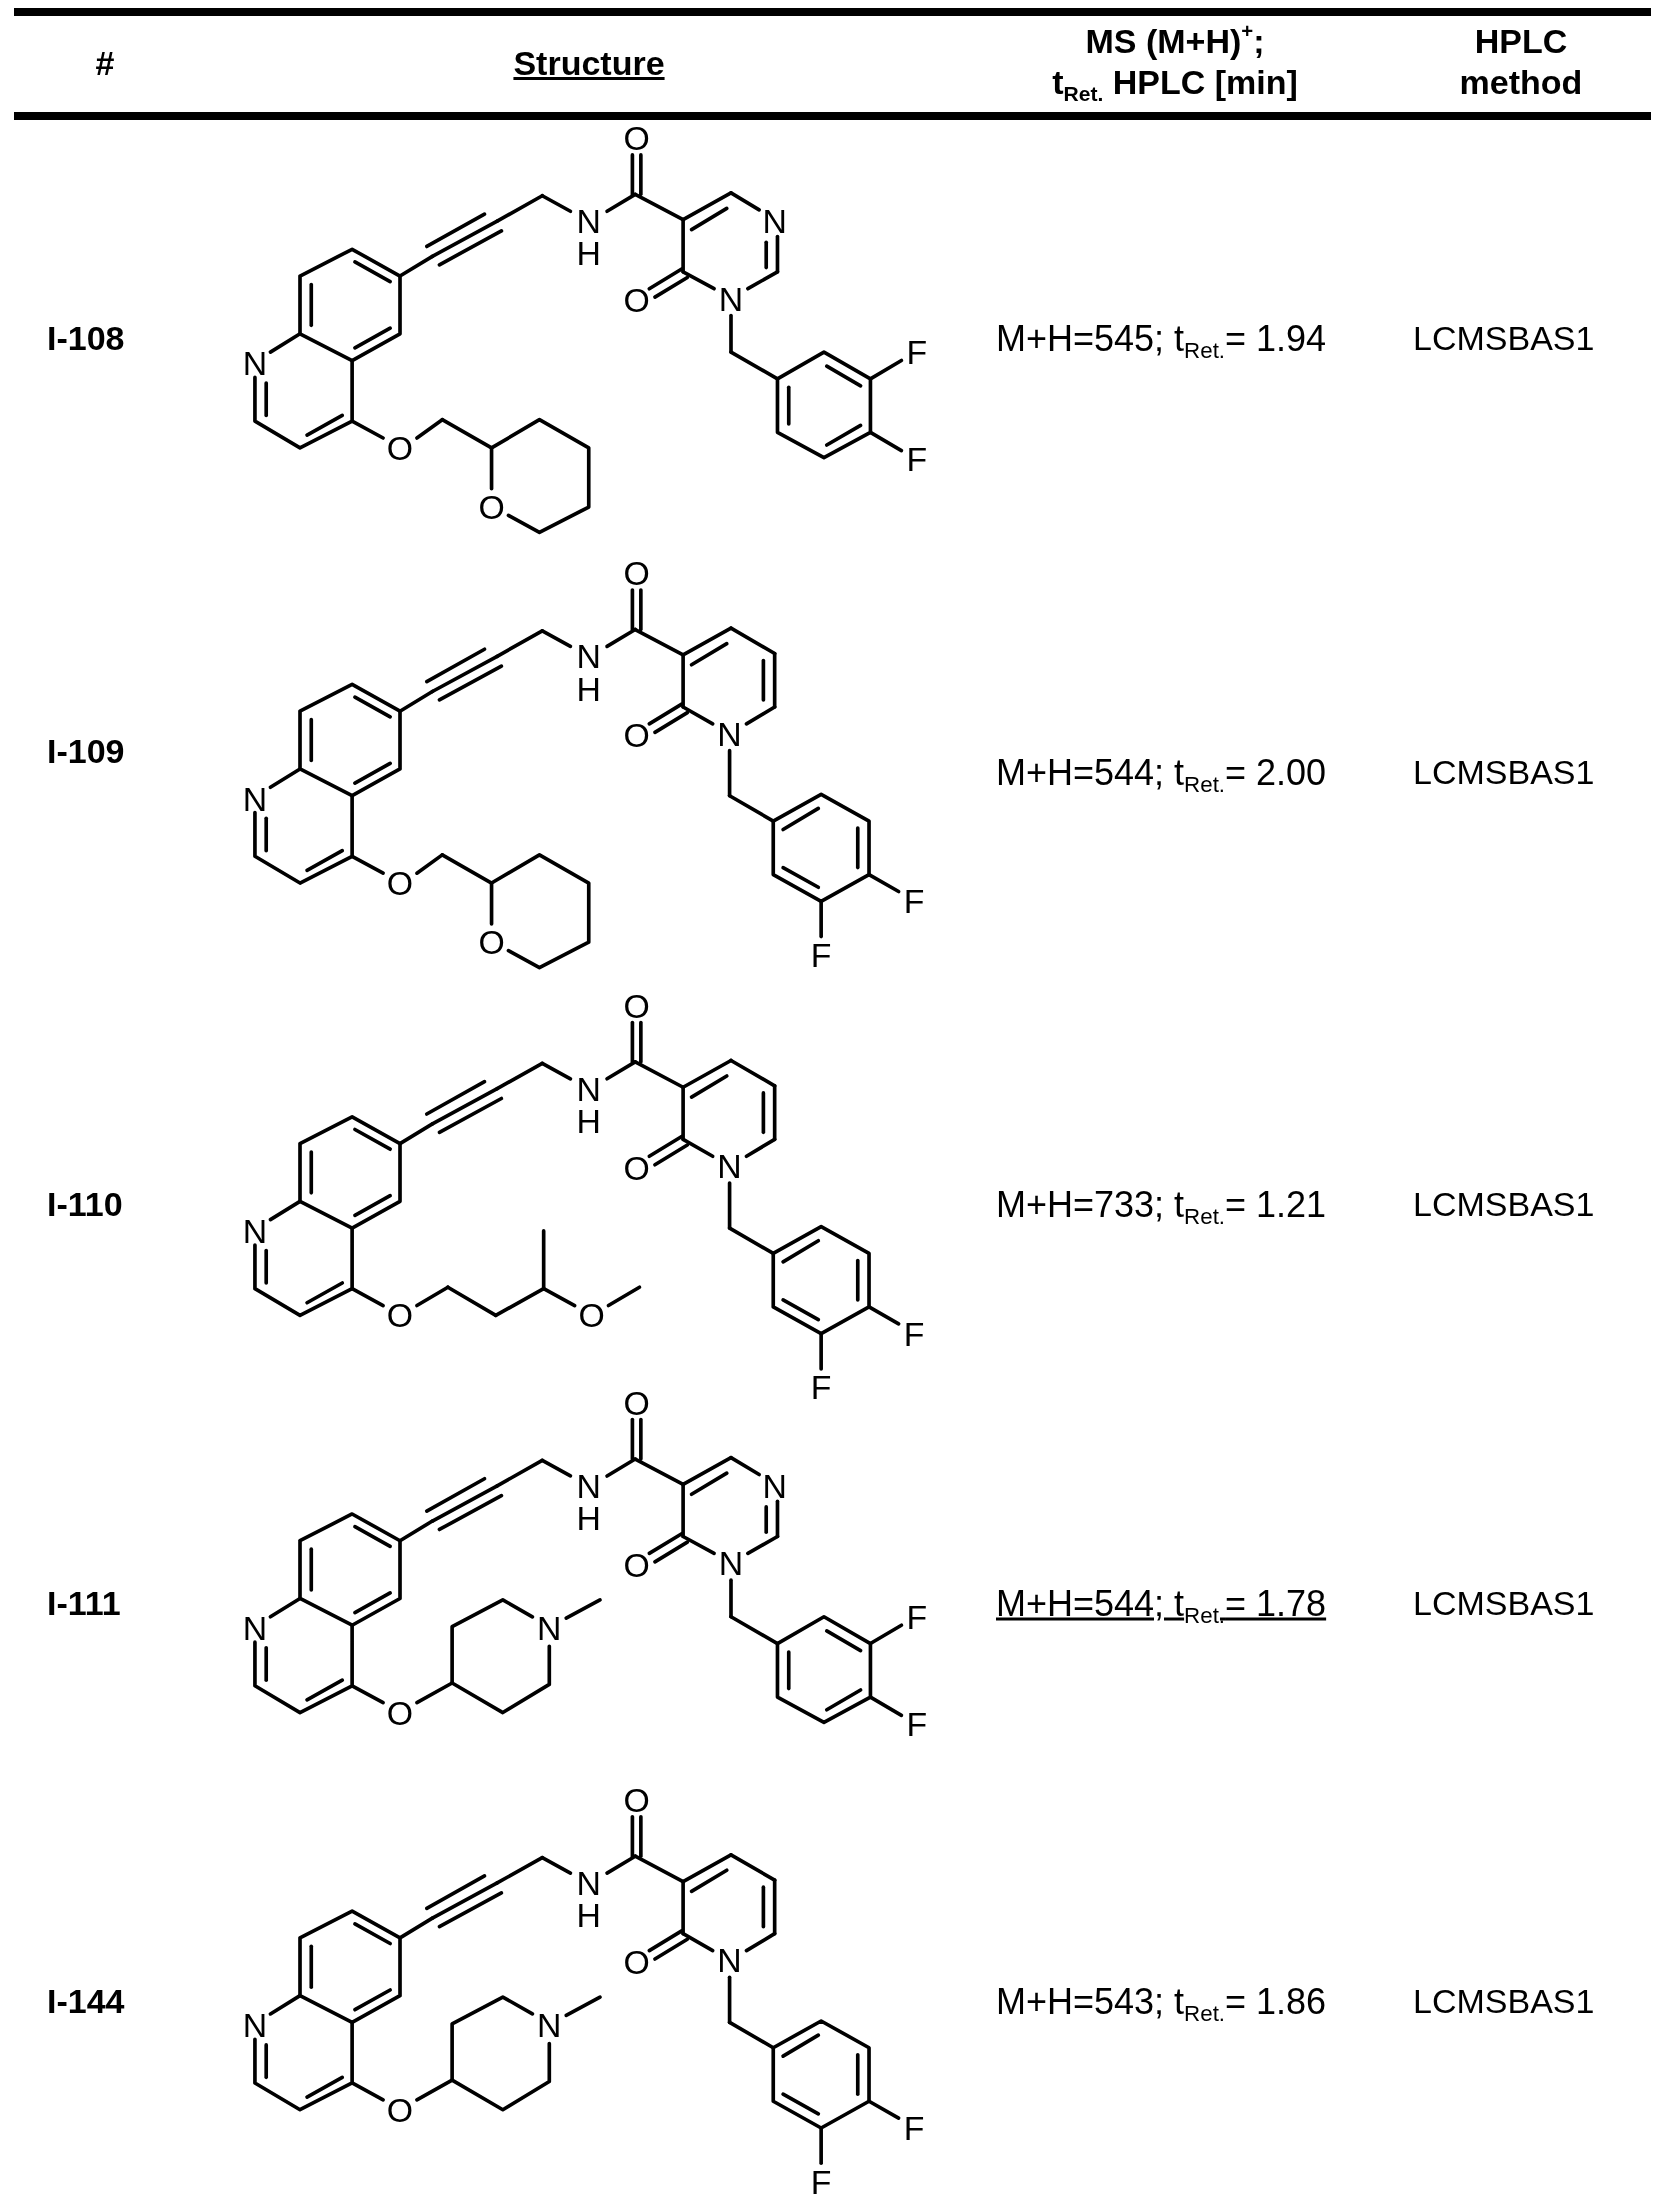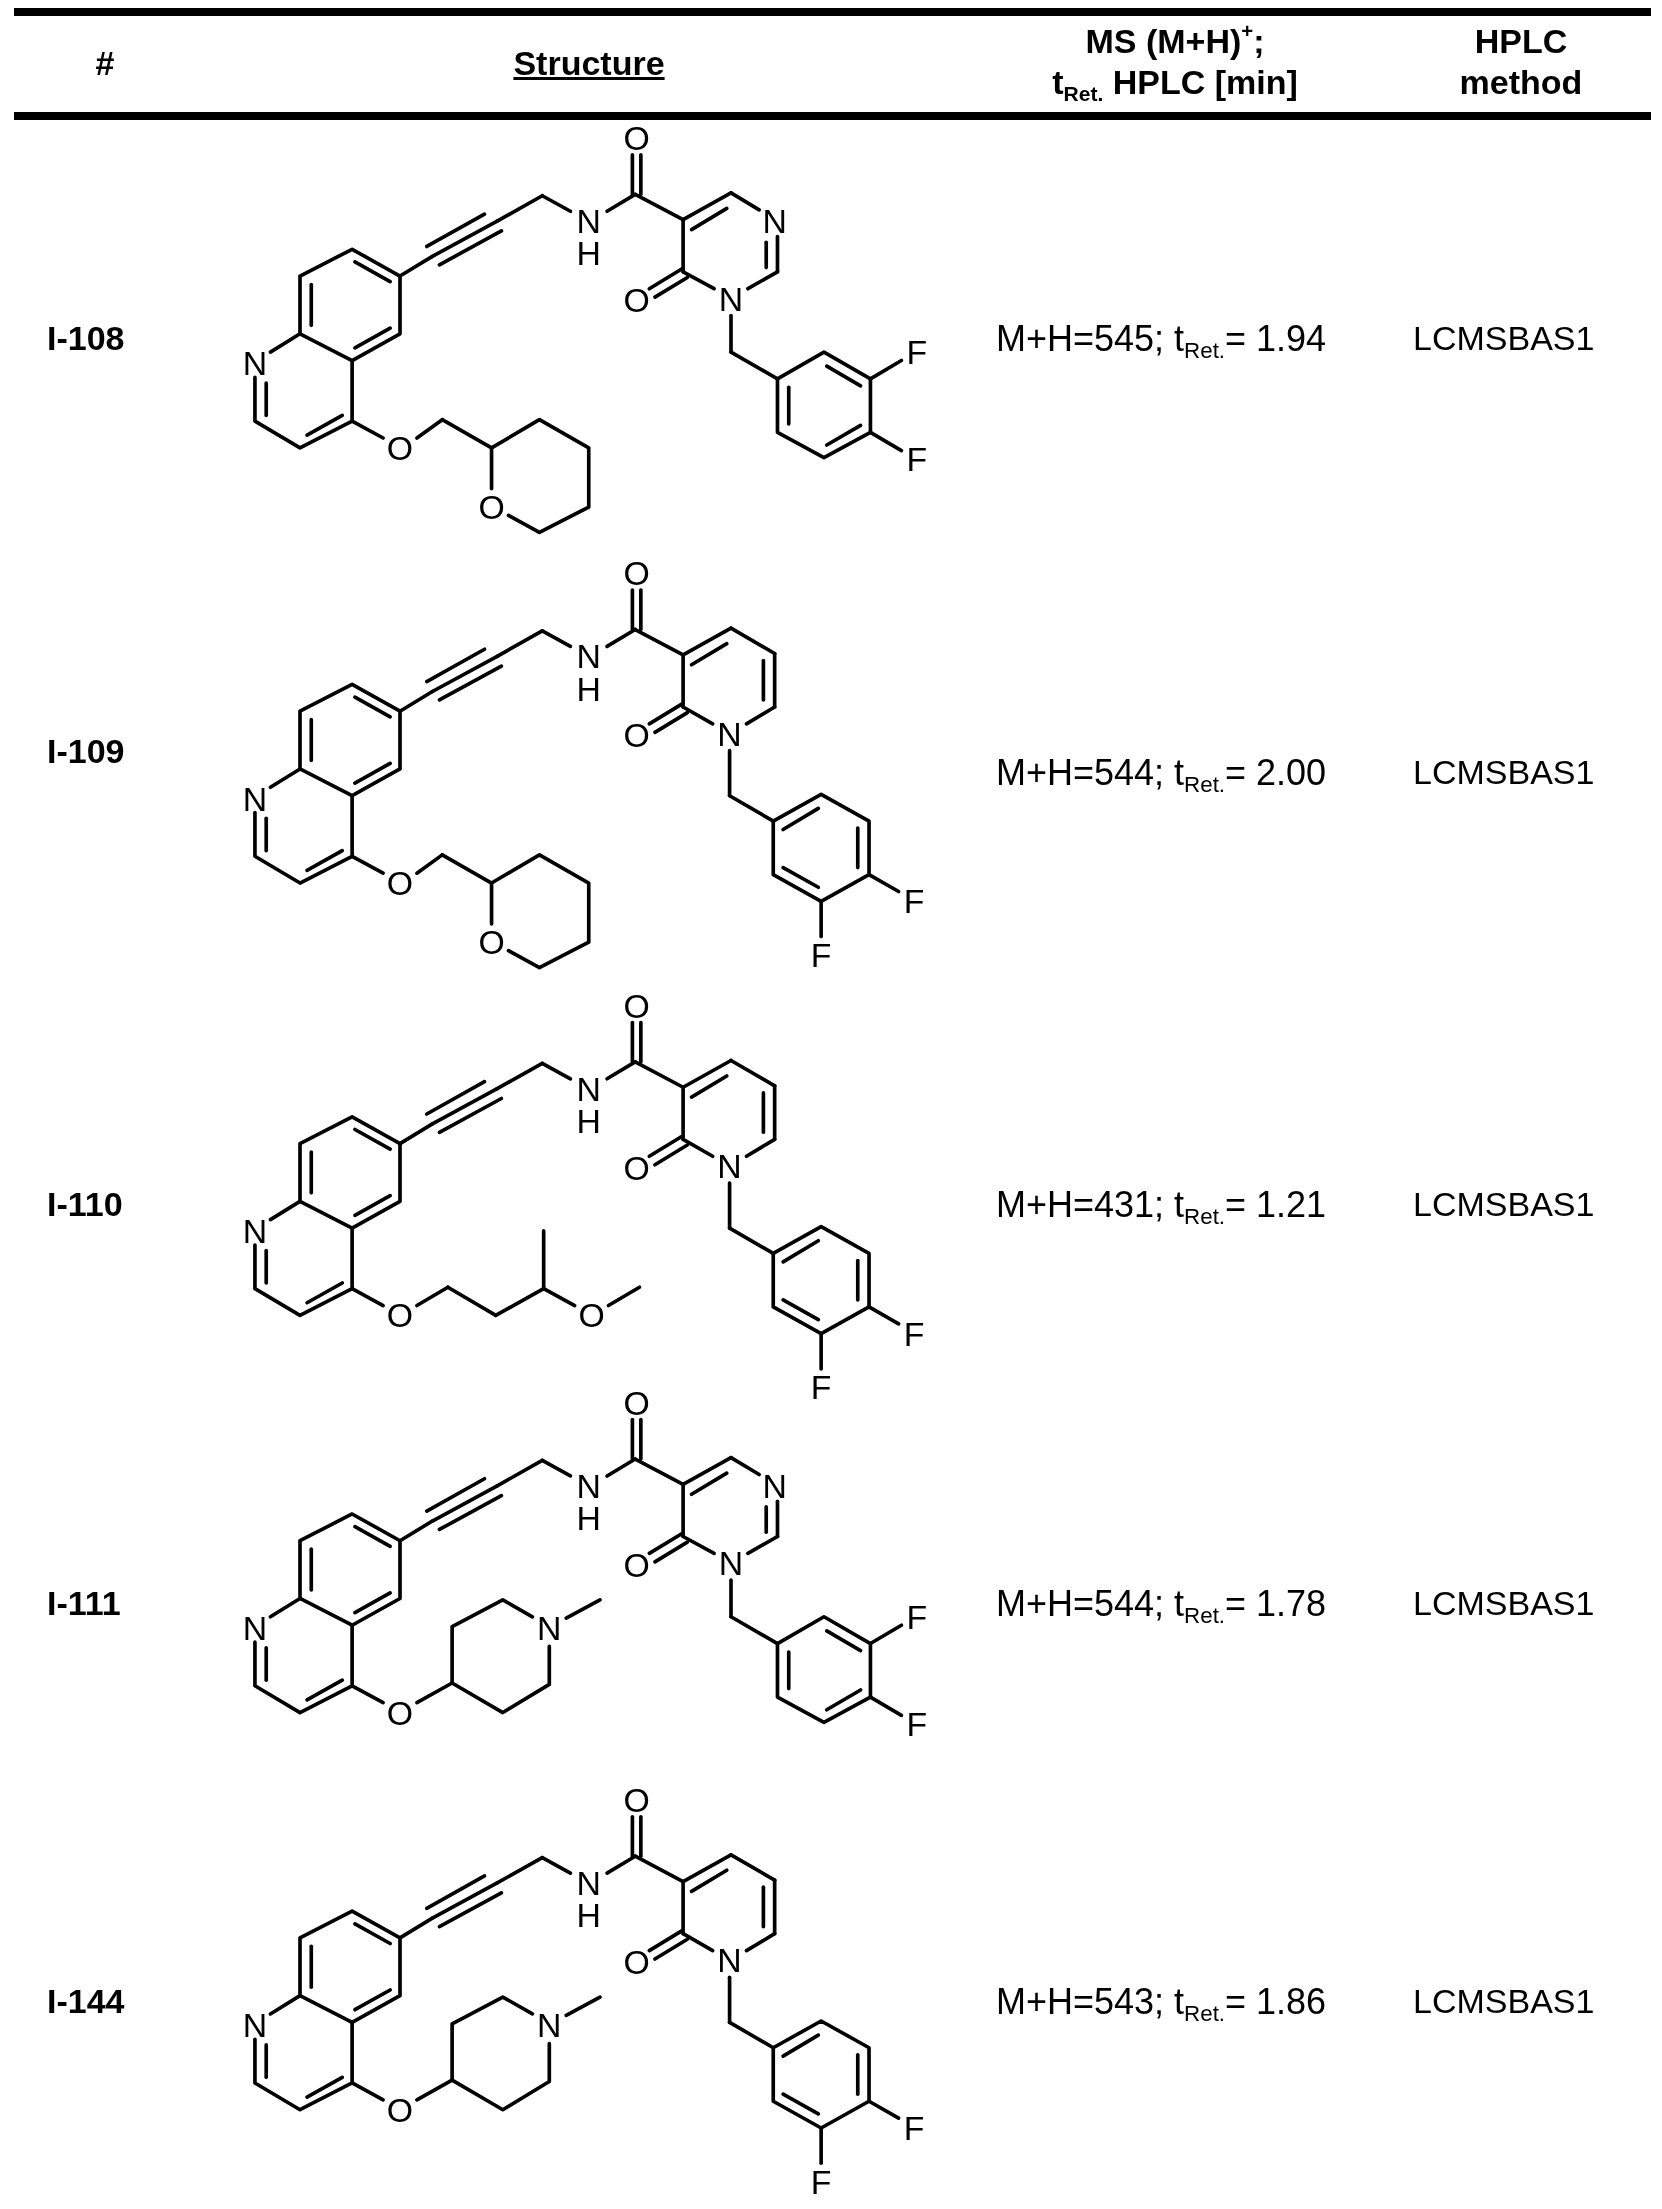--- a/index.html
+++ b/index.html
@@ -35,25 +35,25 @@
 
 <div class="cid" style="top:338px;">I-108</div>
 <div class="ms" style="top:338px;"><span>M+H=545; t</span><sub>Ret.</sub><span>= 1.94</span></div>
 <div class="method" style="top:338px;">LCMSBAS1</div>
 
 <div class="cid" style="top:743px;margin-top:8px;">I-109</div>
 <div class="ms" style="top:772px;"><span>M+H=544; t</span><sub>Ret.</sub><span>= 2.00</span></div>
 <div class="method" style="top:772px;">LCMSBAS1</div>
 
 <div class="cid" style="top:1204px;">I-110</div>
-<div class="ms" style="top:1204px;"><span>M+H=431; t</span><sub>Ret.</sub><span>= 1.21</span></div>
+<div class="ms" style="top:1204px;"><span>M+H=733; t</span><sub>Ret.</sub><span>= 1.21</span></div>
 <div class="method" style="top:1204px;">LCMSBAS1</div>
 
 <div class="cid" style="top:1603px;">I-111</div>
-<div class="ms" style="top:1603px;"><span>M+H=544; t</span><sub>Ret.</sub><span>= 1.78</span></div>
+<div class="ms" style="top:1603px;text-decoration:underline;"><span>M+H=544; t</span><sub>Ret.</sub><span>= 1.78</span></div>
 <div class="method" style="top:1603px;">LCMSBAS1</div>
 
 <div class="cid" style="top:2001px;">I-144</div>
 <div class="ms" style="top:2001px;"><span>M+H=543; t</span><sub>Ret.</sub><span>= 1.86</span></div>
 <div class="method" style="top:2001px;">LCMSBAS1</div>
 
 <svg class="mol" viewBox="0 0 1180 1568.5" preserveAspectRatio="none">
   <defs>
 
     <g id="scaffold">

